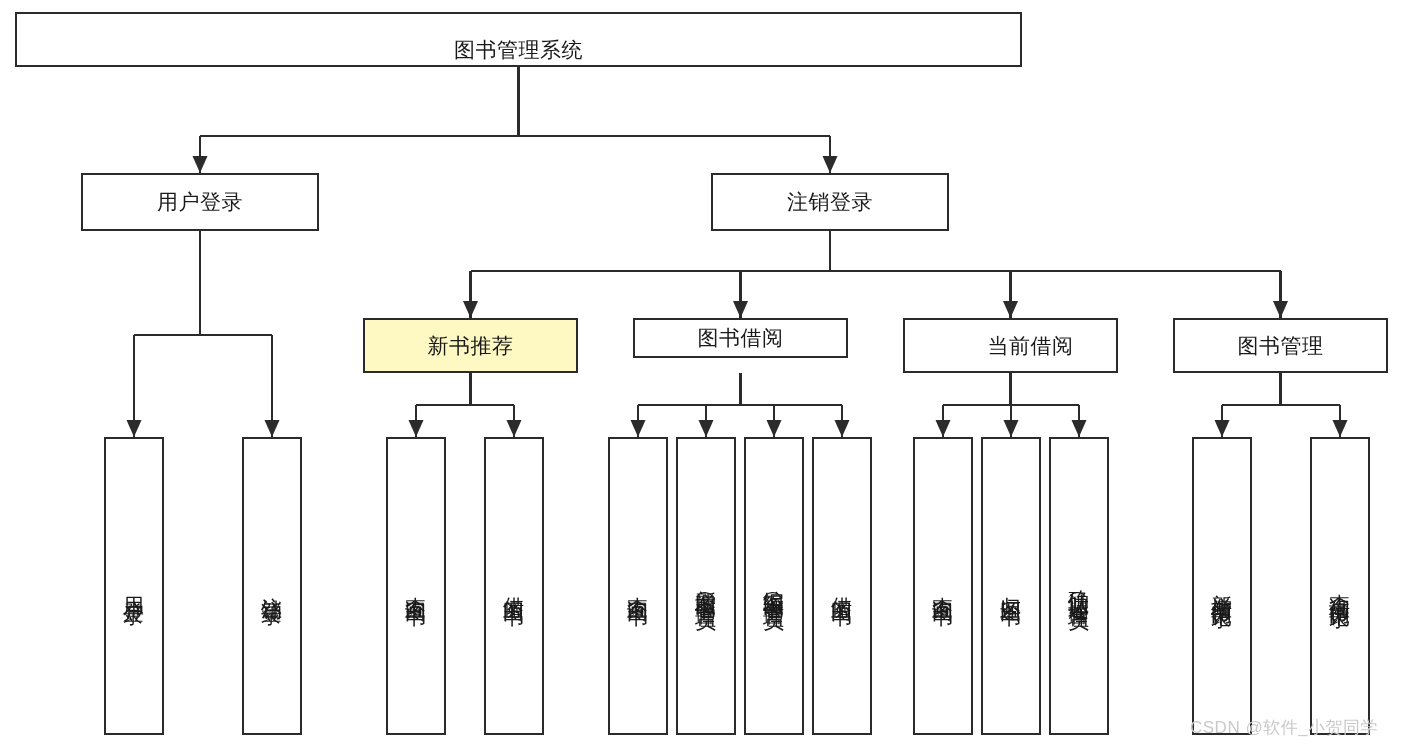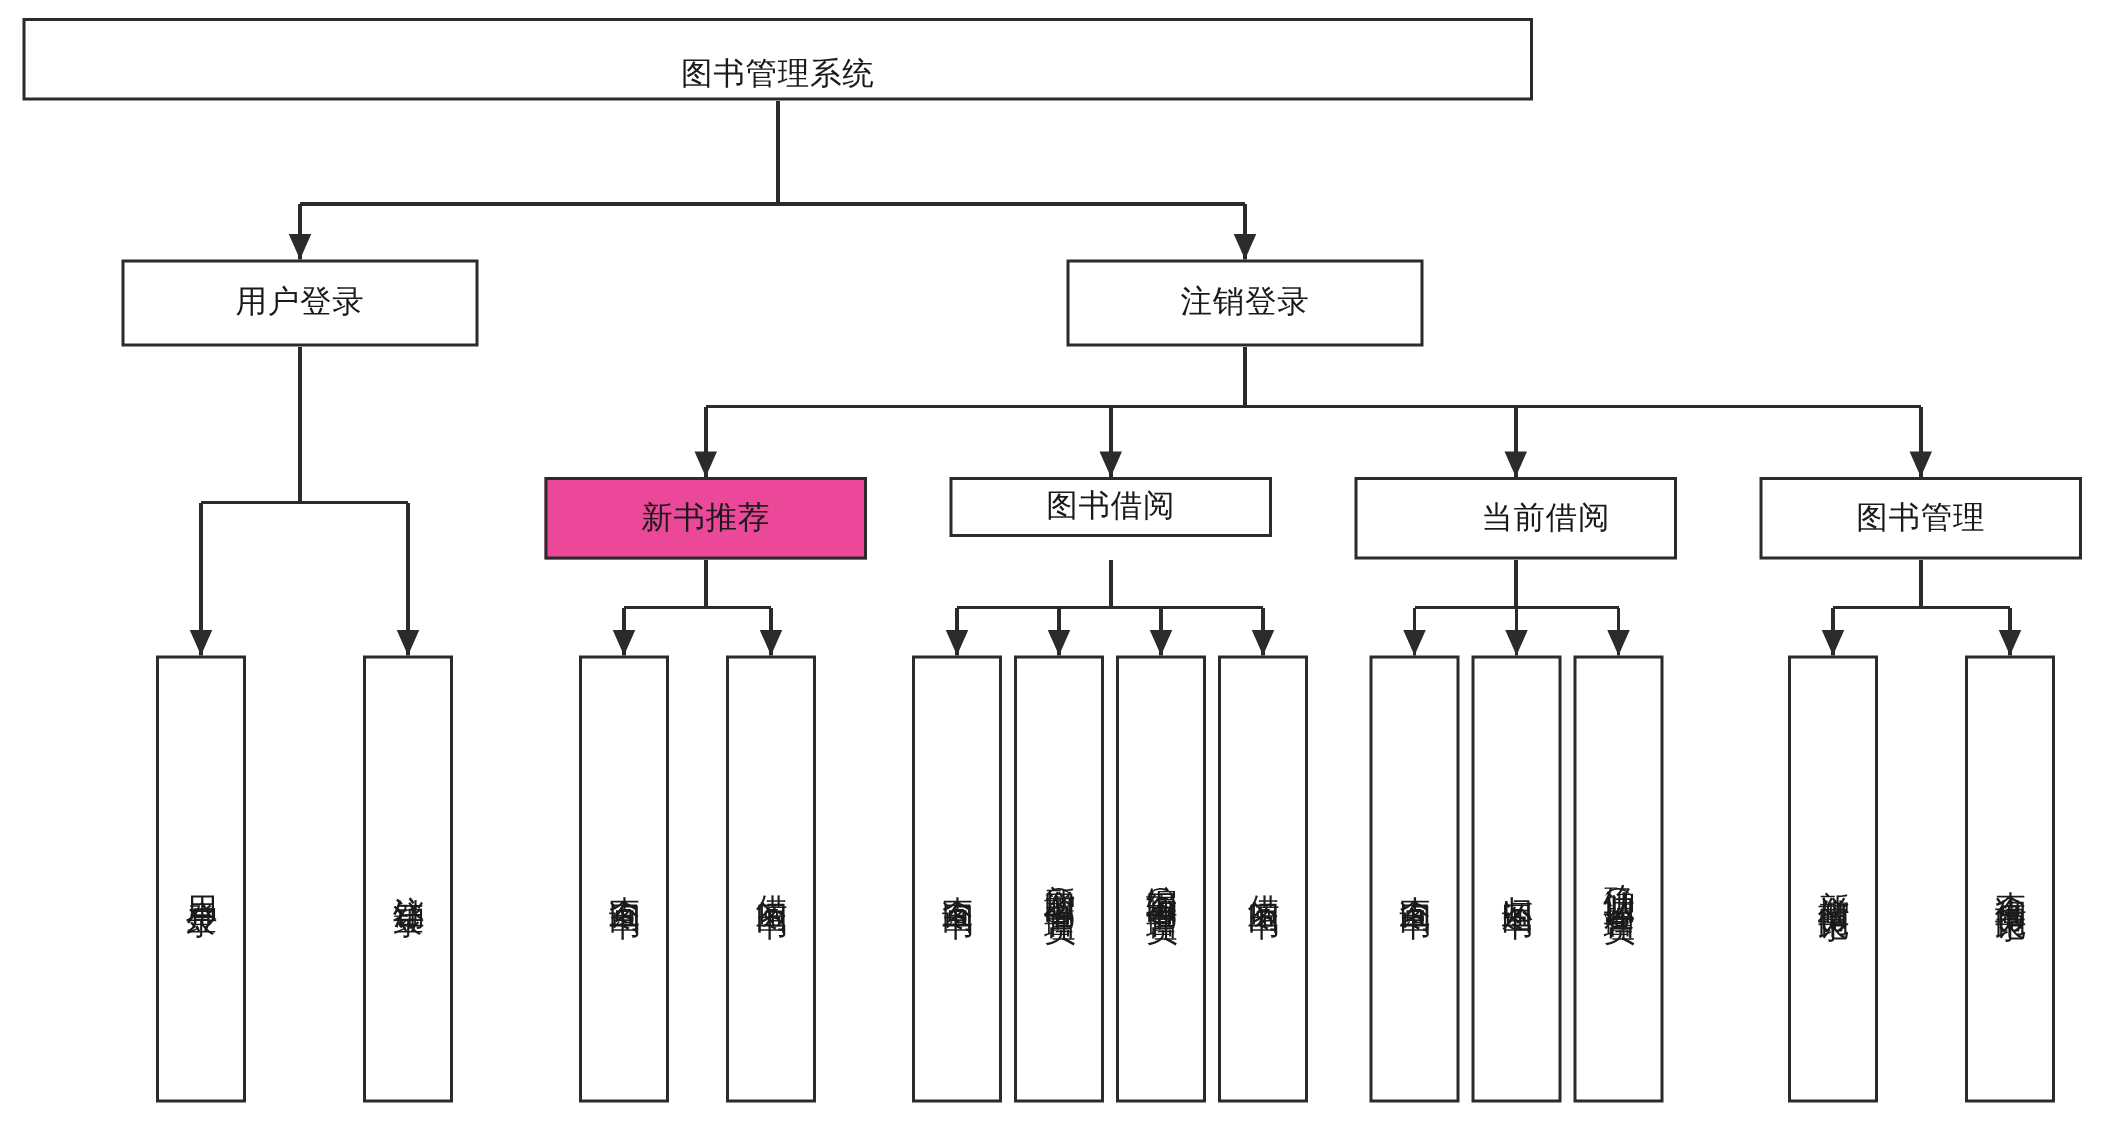--- a/index.html
+++ b/index.html
@@ -129,21 +129,21 @@
   <div id="nodes-layer">
       <div class="node horizontal" style="left: 15px; top: 12px; width: 1007px; height: 55px; border-color: rgb(43, 43, 43); background: rgb(255, 255, 255);">
         <span class="node-label" style="color: rgb(26, 26, 26); margin-top: 20px;">图书管理系统</span>
       </div>
       <div class="node horizontal" style="left: 81px; top: 173px; width: 238px; height: 58px; border-color: rgb(43, 43, 43); background: rgb(255, 255, 255);">
         <span class="node-label" style="color: rgb(26, 26, 26);">用户登录</span>
       </div>
       <div class="node horizontal" style="left: 711px; top: 173px; width: 238px; height: 58px; border-color: rgb(43, 43, 43); background: rgb(255, 255, 255);">
         <span class="node-label" style="color: rgb(26, 26, 26);">注销登录</span>
       </div>
-      <div class="node horizontal" style="left: 363px; top: 318px; width: 215px; height: 55px; border-color: rgb(43, 43, 43); background: #ec4899;">
+      <div class="node horizontal" style="left: 363px; top: 318px; width: 215px; height: 55px; border-color: rgb(43, 43, 43); background: #fef9c3;">
         <span class="node-label" style="color: rgb(26, 26, 26);">新书推荐</span>
       </div>
       <div class="node horizontal" style="left: 633px; top: 318px; width: 215px; height: 40px; border-color: rgb(43, 43, 43); background: rgb(255, 255, 255);">
         <span class="node-label" style="color: rgb(26, 26, 26);">图书借阅</span>
       </div>
       <div class="node horizontal" style="left: 903px; top: 318px; width: 215px; height: 55px; border-color: rgb(43, 43, 43); background: rgb(255, 255, 255); padding-left: 40px;">
         <span class="node-label" style="color: rgb(26, 26, 26);">当前借阅</span>
       </div>
       <div class="node horizontal" style="left: 1173px; top: 318px; width: 215px; height: 55px; border-color: rgb(43, 43, 43); background: rgb(255, 255, 255);">
         <span class="node-label" style="color: rgb(26, 26, 26);">图书管理</span>
@@ -182,14 +182,15 @@
         <span class="node-label" style="color: rgb(26, 26, 26);">确认归还（管理员）</span>
       </div>
       <div class="node vertical" style="left: 1192px; top: 437px; width: 60px; height: 298px; border-color: rgb(43, 43, 43); background: rgb(255, 255, 255);">
         <span class="node-label" style="color: rgb(26, 26, 26);">新增借阅记录</span>
       </div>
       <div class="node vertical" style="left: 1310px; top: 437px; width: 60px; height: 298px; border-color: rgb(43, 43, 43); background: rgb(255, 255, 255);">
         <span class="node-label" style="color: rgb(26, 26, 26);">查询借阅记录</span>
       </div>
     </div>
 
+  <div class="watermark" id="watermark" style="left: 1190px; top: 716px; color: rgb(201, 201, 201);">CSDN @软件_小贺同学</div>
 
 </div>
 
 </body></html>

